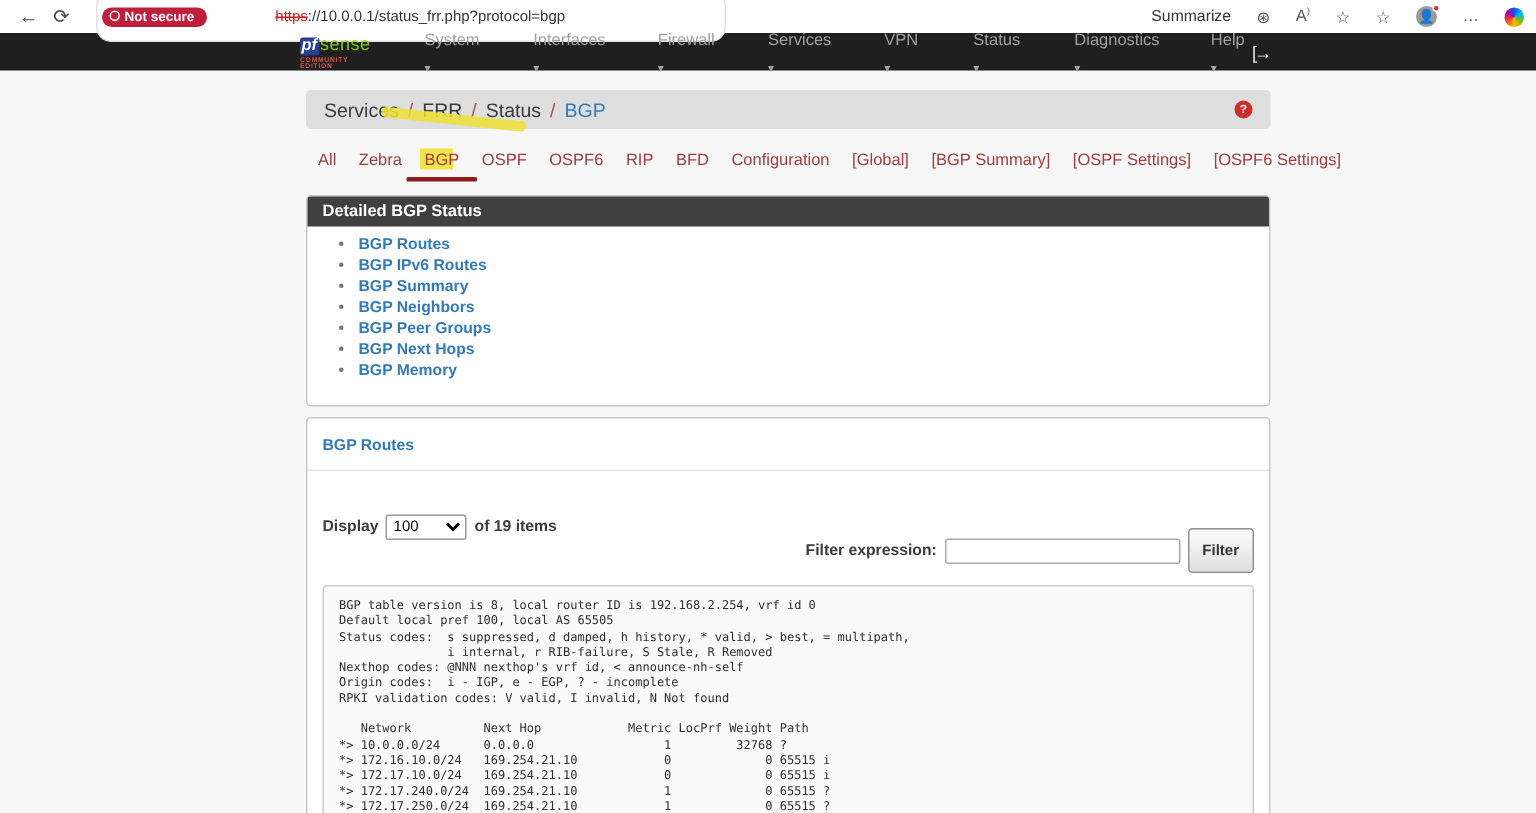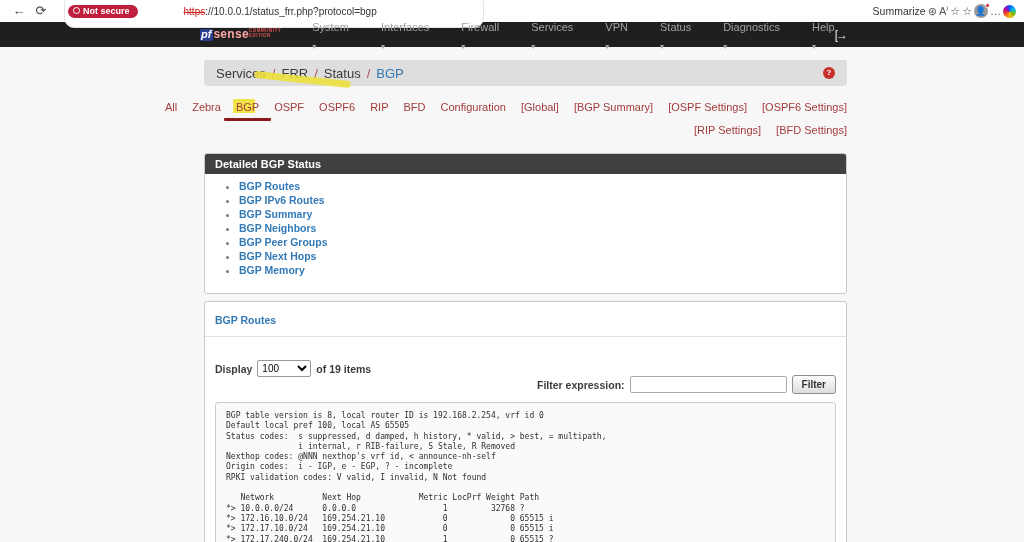--- a/index.html
+++ b/index.html
@@ -11,71 +11,71 @@
   body{font-family:"Liberation Sans",sans-serif;background:#f7f7f7;}
 
   
   .browser-bar{height:22px;background:#fff;display:flex;align-items:center;padding:0 8px;}
   .nav-btn{color:#454545;font-size:13px;width:22px;text-align:center;cursor:pointer;line-height:22px;}
   .url-pill{display:flex;align-items:center;margin-left:12px;border:1px solid #e3e3e3;border-radius:10px;height:34px;padding:0 8px 0 3px;background:#fff;min-width:420px;}
   .sec-badge{background:var(--badge-red);color:#fff;font-size:9px;font-weight:bold;border-radius:8px;padding:1px 8px 2px 5px;display:flex;align-items:center;gap:3px;}
   .sec-badge .dot{width:7px;height:7px;border:1px solid #fff;border-radius:50%;font-size:5px;line-height:5px;text-align:center;}
   .url-text{font-size:10px;color:#333;margin-left:6px;white-space:nowrap;}
   .url-scheme{color:#c22;text-decoration:line-through;padding-left:40px;}
-  .browser-right{margin-left:auto;display:flex;align-items:center;gap:2px;}
+  .browser-right{margin-left:auto;display:flex;align-items:center;gap:17px;}
   .summarize{font-size:10.5px;color:#333;}
   .chrome-ico{font-size:11px;color:#555;}
   .avatar{width:14px;height:14px;border-radius:50%;background:#9a9a9a;position:relative;color:#fff;font-size:9px;text-align:center;line-height:14px;}
   .avatar .notif{position:absolute;top:-1px;right:-2px;width:5px;height:5px;border-radius:50%;background:#d32f2f;border:1px solid #fff;}
   .copilot{width:13px;height:13px;border-radius:50%;background:conic-gradient(#0a59f7,#00bcf2,#7fba00,#ffb900,#f25022,#b4009e,#0a59f7);}
 
   
   .navbar{height:25px;background:var(--navbar-bg);display:flex;align-items:center;}
-  .logo{margin-left:200px;display:flex;flex-direction:row;line-height:1;cursor:pointer;}
+  .logo{margin-left:200px;display:flex;flex-direction:column;line-height:1;cursor:pointer;}
   .logo-row{display:flex;align-items:baseline;}
   .logo-pf{background:#2c3e94;color:#fff;font-weight:bold;font-style:italic;font-size:11px;padding:0 2px 1px 1px;border-radius:2px;}
-  .logo-sense{color:#fca5a5;font-weight:bold;font-size:12px;letter-spacing:.3px;}
+  .logo-sense{color:#84cc16;font-weight:normal;font-size:12px;letter-spacing:.3px;}
   .logo-ed{color:#d9534f;font-size:4.5px;font-weight:bold;letter-spacing:.5px;margin-top:1px;}
   .nav-menu{display:flex;list-style:none;margin-left:30px;gap:32px;}
   .nav-menu a{color:#a2a2a2;font-size:11px;text-decoration:none;cursor:pointer;}
   .nav-caret{font-size:8px;color:#a2a2a2;}
   .logout{margin-left:auto;margin-right:178px;color:#e8e8e8;font-size:12px;cursor:pointer;letter-spacing:-2px;}
 
   
   .page{padding-top:13px;}
   .container{width:643px;margin-left:204px;}
 
   .breadcrumb{height:26px;background:#dedede;border-radius:3px;display:flex;align-items:center;padding:0 12px;font-size:13px;color:#3a3a3a;position:relative;}
   .bc-sep{color:#b05050;margin:0 6px;}
   .bc-current{color:var(--link-blue);text-decoration:none;cursor:pointer;}
   .bc-marker{position:absolute;left:50px;top:16px;width:97px;height:7px;background:var(--highlight-yellow);opacity:.85;border-radius:4px;transform:rotate(6deg);pointer-events:none;}
   .help-icon{margin-left:auto;width:12px;height:12px;border-radius:50%;background:#c9302c;color:#fff;font-size:8px;font-weight:bold;text-align:center;line-height:12px;cursor:pointer;}
 
   .tabs{margin-top:15px;padding-left:8px;}
-  .tab-row{display:flex;gap:15px;margin-bottom:11px;flex-wrap:nowrap;justify-content:flex-end;}
+  .tab-row{display:flex;gap:15px;margin-bottom:11px;flex-wrap:nowrap;}
   .tab{color:var(--accent-red);font-size:11px;text-decoration:none;cursor:pointer;position:relative;white-space:nowrap;}
   .tab .txt{position:relative;z-index:1;}
   .tab.active .marker{position:absolute;left:-3px;top:-2px;width:22px;height:14px;background:var(--highlight-yellow);opacity:.9;z-index:0;}
   .tab.active .underline{position:absolute;left:-12px;bottom:-8px;width:47px;height:3px;background:var(--active-underline);border-radius:1px;}
 
   .panel{background:#fff;border:1px solid #c9c9c9;border-radius:3px;}
   .panel-status{margin-top:17px;}
   .panel-header{background:var(--panel-header);color:#fff;font-size:11px;font-weight:bold;padding:4px 10px;border-radius:2px 2px 0 0;}
   .panel-body{padding:7px 10px 14px;}
   .link-list{list-style:disc;padding-left:24px;color:#777;}
   .link-list li{font-size:10.5px;line-height:11px;margin:0 0 3px;}
   .blue-link{color:var(--link-blue);text-decoration:none;font-weight:600;cursor:pointer;font-size:10.5px;}
 
   .panel-routes{margin-top:7px;padding:8px 10px 9px;}
   .routes-divider{border:none;border-top:1px solid #e2e2e2;margin:8px -10px 6px;}
   .display-row{display:flex;align-items:center;font-size:10.5px;font-weight:bold;color:#3c3c3c;}
   .display-select{margin:0 5px;width:54px;height:17px;font-size:10px;border:1px solid #999;border-radius:2px;background:#fff;font-family:"Liberation Sans",sans-serif;}
   .filter-group{margin-left:auto;display:flex;align-items:center;margin-top:32px;}
   .filter-input{width:157px;height:17px;border:1px solid #a9a9a9;border-radius:2px;margin-left:5px;font-size:10px;padding:0 4px;}
-  .filter-btn{margin-left:5px;height:19px;padding:0 9px;font-size:10px;font-weight:bold;color:#333;background:linear-gradient(#fdfdfd,#dedede);border:1px solid #8f8f8f;border-radius:3px;cursor:pointer;font-family:"Liberation Sans",sans-serif;}
+  .filter-btn{margin-left:5px;height:30px;padding:0 9px;font-size:10px;font-weight:bold;color:#333;background:linear-gradient(#fdfdfd,#dedede);border:1px solid #8f8f8f;border-radius:3px;cursor:pointer;font-family:"Liberation Sans",sans-serif;}
 
   .route-output{margin-top:8px;background:#fafafa;border:1px solid #ccc;border-radius:3px;padding:8px 10px;font-family:"DejaVu Sans Mono",monospace;font-size:8px;line-height:10.3px;color:#2f2f2f;white-space:pre;overflow:hidden;}
   .route-output .hl{background:var(--highlight-yellow);box-shadow:0 2px 0 var(--highlight-yellow),0 -1px 0 var(--highlight-yellow);}
 </style>
 </head>
 <body>
 
 <div class="browser-bar">
   <span class="nav-btn">←</span>
   <span class="nav-btn">⟳</span>
@@ -141,24 +141,20 @@
           <a class="tab active"><span class="marker"></span><span class="underline"></span><span class="txt">BGP</span></a>
           <a class="tab"><span class="txt">OSPF</span></a>
           <a class="tab"><span class="txt">OSPF6</span></a>
           <a class="tab"><span class="txt">RIP</span></a>
           <a class="tab"><span class="txt">BFD</span></a>
           <a class="tab"><span class="txt">Configuration</span></a>
           <a class="tab"><span class="txt">[Global]</span></a>
           <a class="tab"><span class="txt">[BGP Summary]</span></a>
           <a class="tab"><span class="txt">[OSPF Settings]</span></a>
           <a class="tab"><span class="txt">[OSPF6 Settings]</span></a>
-        </div>
-      <div class="tab-row" id="tab-row-2">
-          <a class="tab"><span class="txt">[RIP Settings]</span></a>
-          <a class="tab"><span class="txt">[BFD Settings]</span></a>
         </div>
     </div>
 
     <div class="panel panel-status">
       <div class="panel-header">Detailed BGP Status</div>
       <div class="panel-body">
         <ul class="link-list" id="status-links">
             <li><a class="blue-link">BGP Routes</a></li>
             <li><a class="blue-link">BGP IPv6 Routes</a></li>
             <li><a class="blue-link">BGP Summary</a></li>

